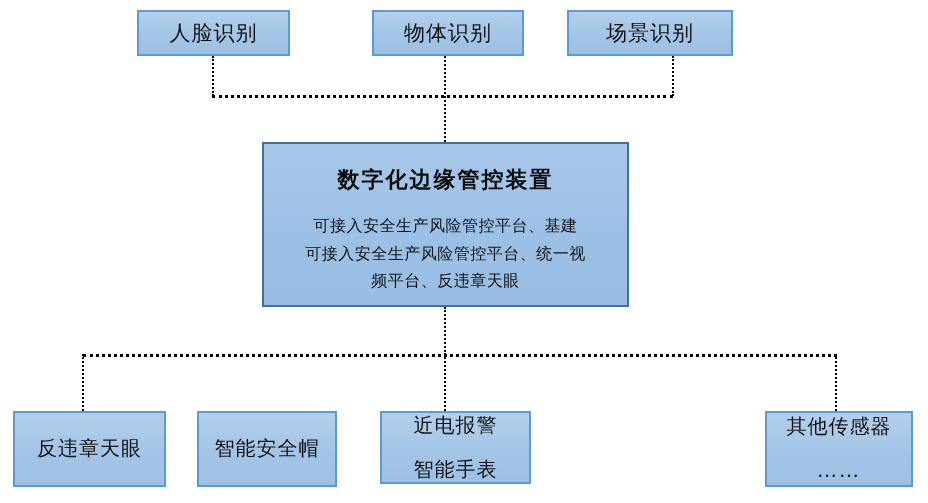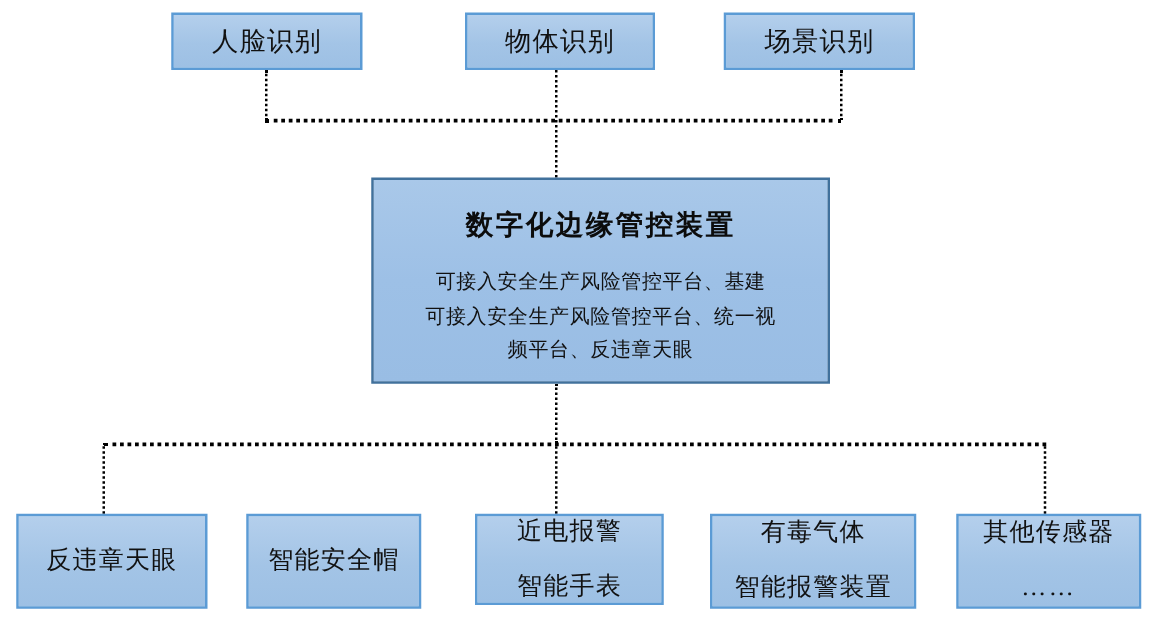--- a/index.html
+++ b/index.html
@@ -86,30 +86,30 @@
 <div id="diagram">
 
   <div class="node leaf-top" style="left:137px; top:10px; width:153px; height:46px;">
     <span>人脸识别</span>
   </div>
 
   <div class="node leaf-top" style="left:372px; top:10px; width:152px; height:46px;">
     <span>物体识别</span>
   </div>
 
-  <div class="node leaf-top" style="left:579px; top:10px; width:153px; height:46px;">
+  <div class="node leaf-top" style="left:567px; top:10px; width:166px; height:46px;">
     <span>场景识别</span>
   </div>
 
   <div class="conn-v" style="left:212px; top:56px; height:40px;"></div>
   <div class="conn-v" style="left:444px; top:56px; height:86px;"></div>
   <div class="conn-v" style="left:672px; top:56px; height:40px;"></div>
   <div class="conn-h" style="left:212px; top:95px; width:461px;"></div>
 
-  <div class="node hub" style="left:262px; top:142px; width:367px; height:165px;margin-left:35px;">
+  <div class="node hub" style="left:262px; top:142px; width:367px; height:165px;">
     <div class="hub-title">数字化边缘管控装置</div>
     <div class="hub-body">
       <span class="bline">可接入安全生产风险管控平台、基建</span>
       <span class="bline">可接入安全生产风险管控平台、统一视</span>
       <span class="bline">频平台、反违章天眼</span>
     </div>
   </div>
 
   <div class="conn-v" style="left:444px; top:307px; height:48px;"></div>
   <div class="conn-h" style="left:83px; top:354px; width:754px;"></div>
@@ -123,23 +123,19 @@
 
   <div class="node leaf-bottom" style="left:197px; top:411px; width:140px; height:76px;">
     <span class="line1">智能安全帽</span>
   </div>
 
   <div class="node leaf-bottom" style="left:380px; top:411px; width:151px; height:73px;">
     <span class="line1">近电报警</span>
     <span class="line2">智能手表</span>
   </div>
 
-  <div class="node leaf-bottom" style="left:568px; top:411px; width:165px; height:76px;">
-    <span class="line1">有毒气体</span>
-    <span class="line2">智能报警装置</span>
-  </div>
 
   <div class="node leaf-bottom" style="left:765px; top:411px; width:148px; height:76px;">
     <span class="line1">其他传感器</span>
     <span class="line2 ellipsis">……</span>
   </div>
 
 </div>
 
 </body></html>

